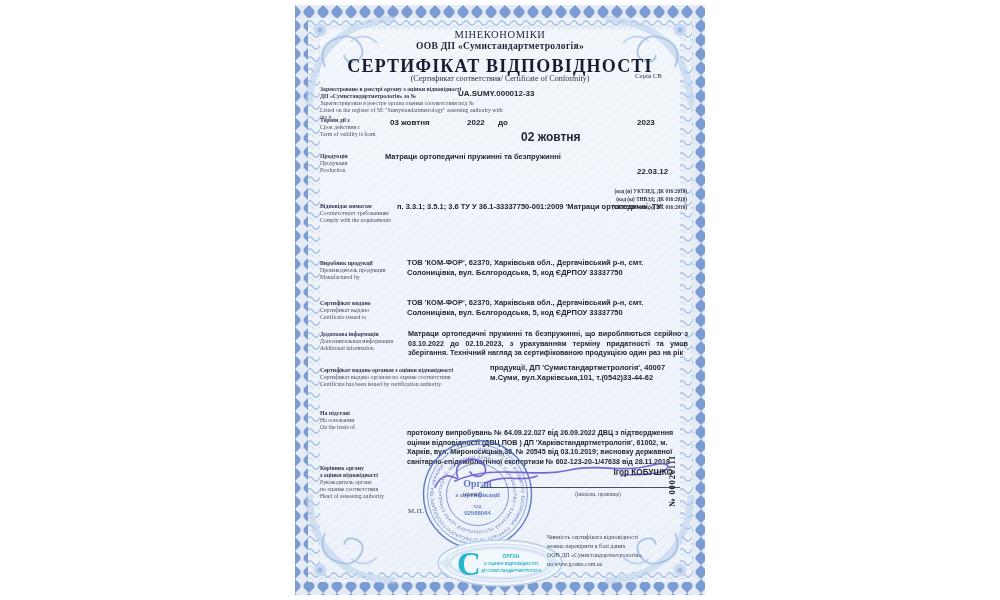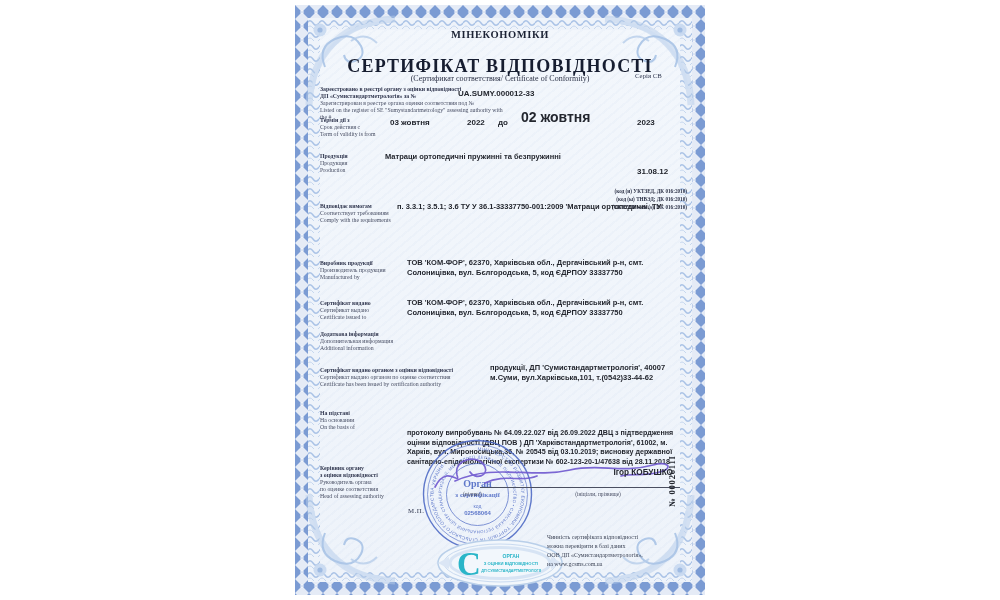--- a/index.html
+++ b/index.html
@@ -9,21 +9,21 @@
         background:
           repeating-linear-gradient(-40deg, rgba(140,170,215,0.05) 0 2px, rgba(255,255,255,0) 2px 7px),
           linear-gradient(#f3f7fc,#eef3fa);
         }
   .abs{position:absolute;}
   .center{text-align:center;width:100%;}
   .lblblock{font-family:"Liberation Serif",serif;color:#474d63;line-height:1.22;font-size:5.8px;}
   .lblblock .l-uk{color:#323850;font-weight:bold;}
   .val{font-family:"Liberation Sans",sans-serif;font-weight:bold;color:#23262e;
        font-size:7.5px;line-height:1.35;}
-  .ministry{font-size:10.5px;font-weight:bold;letter-spacing:0.6px;color:#1c2335;}
+  .ministry{font-size:10.5px;font-weight:normal;letter-spacing:0.6px;color:#1c2335;}
   .orgline{font-size:9.5px;font-weight:bold;color:#1c2335;letter-spacing:0.3px;}
   .bigtitle{font-size:18px;font-weight:bold;letter-spacing:1.2px;color:#161d30;}
   .subtitle{font-size:8px;color:#2c3247;}
   .series{font-size:6.8px;color:#333a52;}
   .justify{text-align:justify;}
   .codes{font-family:"Liberation Serif",serif;font-weight:bold;font-size:5.2px;color:#2a2f44;
          line-height:1.55;text-align:right;}
   .serial{font-family:"Liberation Serif",serif;font-weight:bold;font-size:8.6px;color:#23262e;
           letter-spacing:0.8px;transform:rotate(-90deg);transform-origin:0 0;white-space:nowrap;}
   .footer-note{font-size:6px;color:#3f4658;line-height:1.5;}
@@ -61,50 +61,51 @@
       </defs>
       <path d="M0,0 H410 V590 H0 Z M13,13 H397 V577 H13 Z" fill="url(#zig)" fill-rule="evenodd"></path>
       <path d="M13,13 H397 V577 H13 Z M25,25 H385 V565 H25 Z" fill="url(#wave)" fill-rule="evenodd"></path>
       <use href="#corner"></use>
       <use href="#corner" transform="translate(410,0) scale(-1,1)"></use>
       <use href="#corner" transform="translate(0,590) scale(1,-1)"></use>
       <use href="#corner" transform="translate(410,590) scale(-1,-1)"></use>
     </svg>
 
     <div class="abs center ministry" style="top:24px;">МІНЕКОНОМІКИ</div>
+    <div class="abs center orgline" style="top:36px;">ООВ ДП «Сумистандартметрологія»</div>
     <div class="abs center bigtitle" style="top:51px;">СЕРТИФІКАТ ВІДПОВІДНОСТІ</div>
     <div class="abs center subtitle" style="top:69px;">(Сертификат соответствия/ Certificate of Conformity)</div>
     <div class="abs series" style="left:340px;top:67px;">Серія СВ</div>
 
     <div class="abs lblblock" style="left:25px;top:81px;width:190px;">
       <div class="l-uk">Зареєстровано в реєстрі органу з оцінки відповідності</div>
       <div class="l-uk">ДП «Сумистандартметрологія» за №</div>
       <div>Зарегистрирован в реестре органа оценки соответствия под №</div>
       <div>Listed on the register of SE "Sumystandartmetrology" assessing authority with the #</div>
     </div>
     <div class="abs val" style="left:163px;top:84px;font-size:8px;">UA.SUMY.000012-33</div>
 
     <div class="abs lblblock" style="left:25px;top:112px;width:90px;">
       <div class="l-uk">Термін дії з</div>
       <div>Срок действия с</div>
       <div>Term of validity is from</div>
     </div>
     <div class="abs val" style="left:95px;top:113px;font-size:8px;">03 жовтня</div>
     <div class="abs val" style="left:172px;top:113px;font-size:8px;">2022</div>
     <div class="abs val" style="left:203px;top:113px;font-size:8px;">до</div>
-    <div class="abs val" style="left:226px;top:103px;font-size:14px;">02 жовтня</div>
+    <div class="abs val" style="left:226px;top:124px;font-size:12px;">02 жовтня</div>
     <div class="abs val" style="left:298px;top:113px;font-size:8px;margin-left:44px;">2023</div>
 
     <div class="abs lblblock" style="left:25px;top:148px;width:80px;">
       <div class="l-uk">Продукція</div>
       <div>Продукция</div>
       <div>Production</div>
     </div>
     <div class="abs val" style="left:90px;top:147px;width:235px;">Матраци ортопедичні пружинні та безпружинні</div>
-    <div class="abs val" style="left:342px;top:162px;font-size:8px;">31.08.12</div>
+    <div class="abs val" style="left:342px;top:162px;font-size:8px;">22.03.12</div>
     <div class="abs codes" style="left:228px;top:182px;width:164px;">
       <div>(код (и) УКТЗЕД, ДК 016:2010)</div>
       <div>(код (ы) ТНВЭД; ДК 016:2010)</div>
       <div>(UKTZED code (s), DK 016:2010)</div>
     </div>
 
     <div class="abs lblblock" style="left:25px;top:198px;width:85px;">
       <div class="l-uk">Відповідає вимогам</div>
       <div>Соответствует требованиям</div>
       <div>Comply with the requirements</div>
@@ -123,20 +124,21 @@
       <div>Сертификат выдано</div>
       <div>Certificate issued to</div>
     </div>
     <div class="abs val" style="left:112px;top:293px;width:262px;">ТОВ 'КОМ-ФОР', 62370, Харківська обл., Дергачівський р-н, смт. Солоницівка, вул. Бєлгородська, 5, код ЄДРПОУ 33337750</div>
 
     <div class="abs lblblock" style="left:25px;top:326px;width:85px;">
       <div class="l-uk">Додаткова інформація</div>
       <div>Дополнительная информация</div>
       <div>Additional information</div>
     </div>
+    <div class="abs val justify" style="left:113px;top:324px;width:280px;font-size:7.2px;">Матраци ортопедичні пружинні та безпружинні, що виробляються серійно з 03.10.2022 до 02.10.2023, з урахуванням терміну придатності та умов зберігання. Технічний нагляд за сертифікованою продукцією один раз на рік</div>
 
     <div class="abs lblblock" style="left:25px;top:362px;width:165px;">
       <div class="l-uk">Сертифікат видано органом з оцінки відповідності</div>
       <div>Сертификат выдано органом по оценке соответствия</div>
       <div>Certificate has been issued by certification authority</div>
     </div>
     <div class="abs val" style="left:195px;top:358px;width:198px;">продукції, ДП 'Сумистандартметрологія', 40007 м.Суми, вул.Харківська,101, т.(0542)33-44-62</div>
 
     <div class="abs lblblock" style="left:25px;top:405px;width:80px;">
       <div class="l-uk">На підставі</div>

